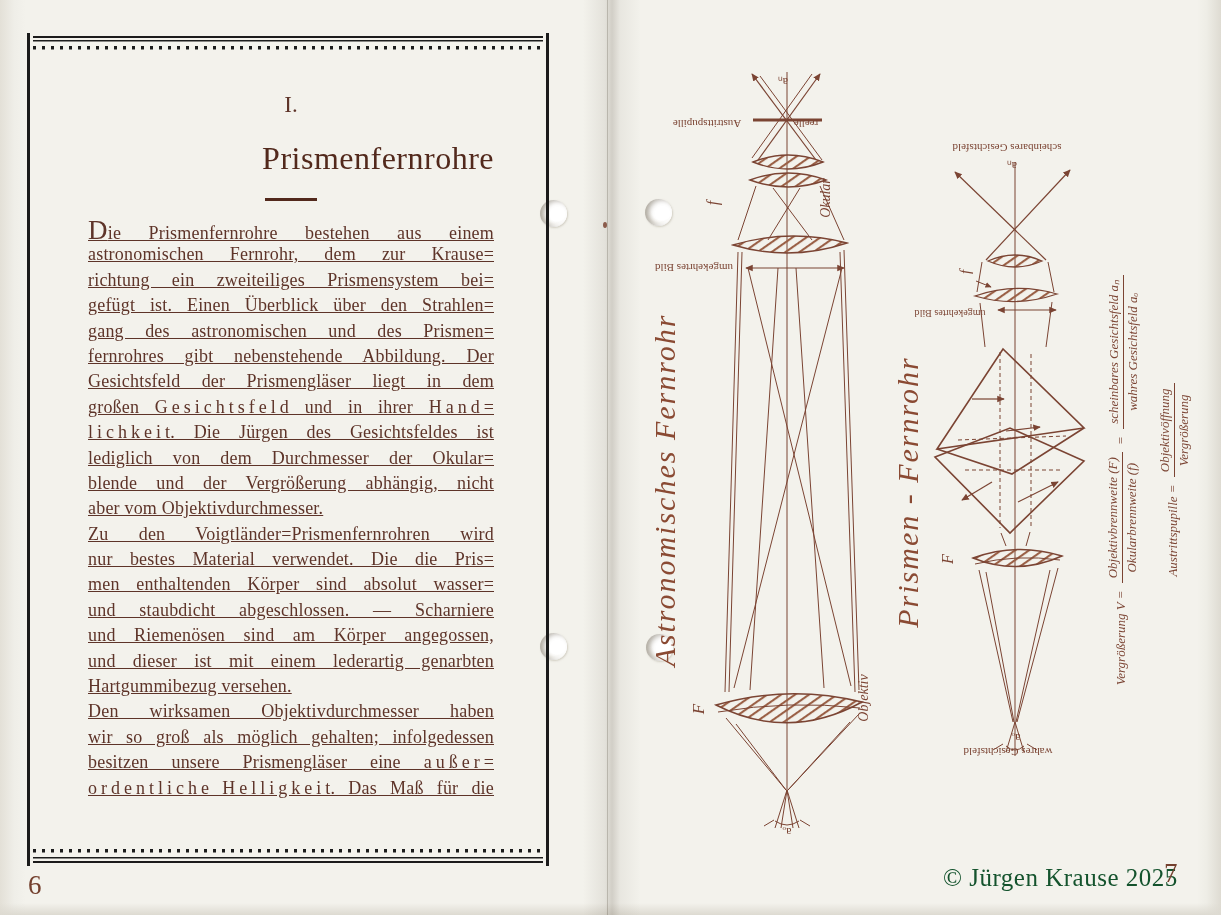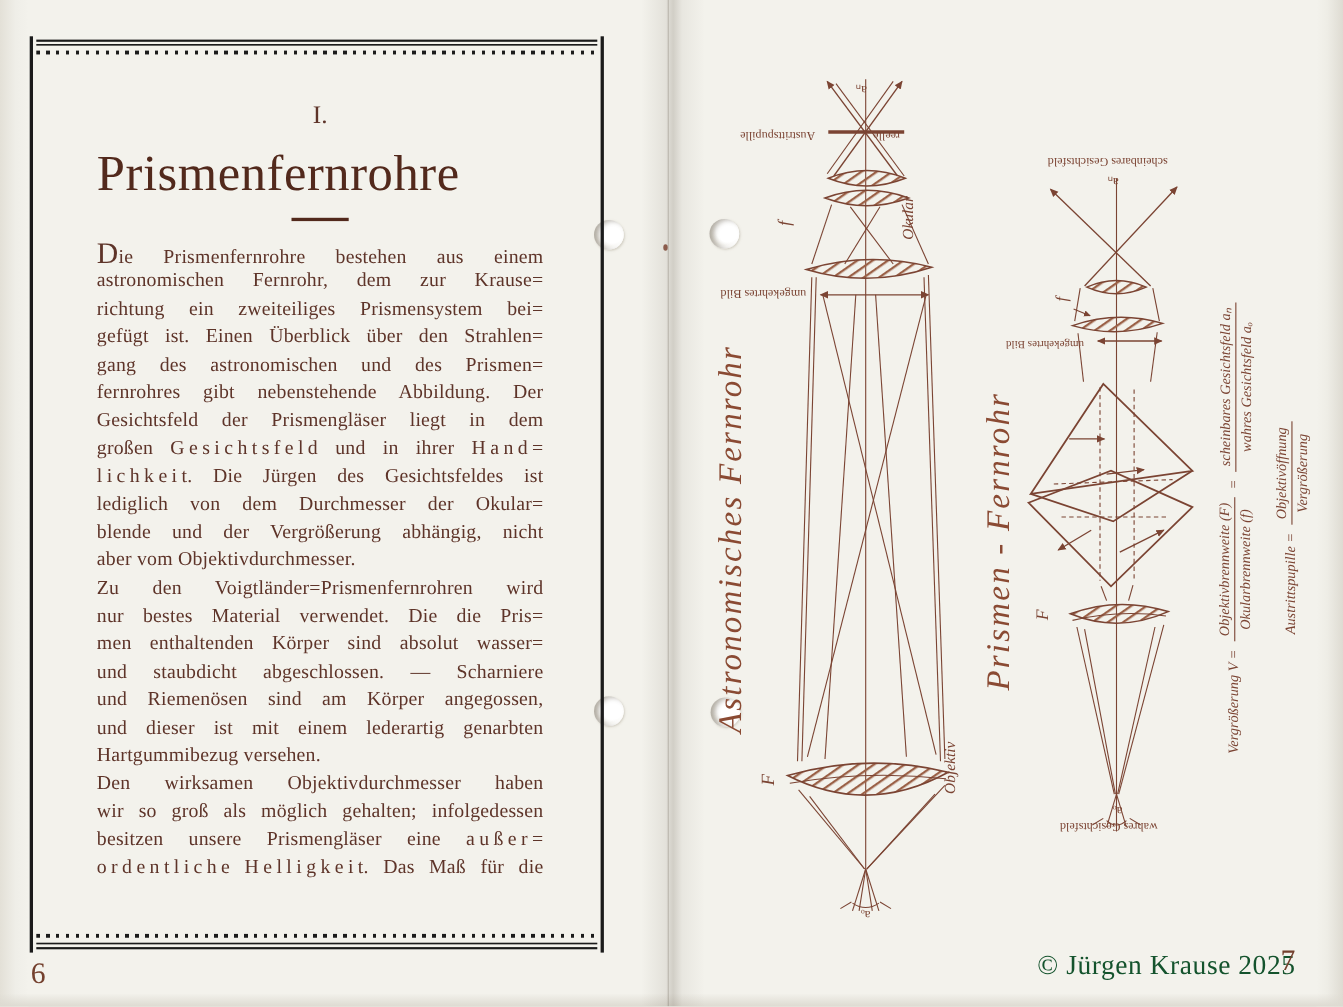--- a/index.html
+++ b/index.html
@@ -39,26 +39,26 @@
     background-image:
       repeating-linear-gradient(90deg,#1b1b1b 0 3px, rgba(0,0,0,0) 3px 9px),
       linear-gradient(#1b1b1b,#1b1b1b),
       linear-gradient(#1b1b1b,#1b1b1b),
       linear-gradient(#1b1b1b,#1b1b1b);
     background-size:100% 3.5px,100% 1.5px,100% 2px,0 0;
     background-position:0 0,0 8px,0 12px,0 0;}
 
   .content{position:absolute;left:88px;top:92px;width:406px;color:#5e3429;}
   .section-no{text-align:center;font-size:23px;line-height:26px;}
-  .page-title{margin:14px 0 0 0;font-weight:normal;text-align:left;
-    font-size:46px;line-height:52px;color:#52291c;letter-spacing:.5px;}
+  .page-title{margin:14px 0 0 0;font-weight:normal;text-align:right;
+    font-size:32px;line-height:52px;color:#52291c;letter-spacing:.5px;}
   .title-rule{width:52px;border-top:3px solid #52291c;margin:14px auto 0 auto;}
   .body-text{margin-top:16px;font-size:18px;}
   .line{line-height:25.4px;height:25.4px;overflow:hidden;
-    text-align:justify;text-align-last:justify;letter-spacing:.2px;}
+    text-align:justify;text-align-last:justify;letter-spacing:.2px;text-decoration:underline;}
   .line.flush{text-align-last:left;}
   .initial{font-size:27px;line-height:1;}
 
   .page-no{position:absolute;font-size:27px;color:#74402e;}
   .page-no-left{left:28px;top:870px;}
   .page-no-right{left:1164px;top:858px;}
   .watermark{position:absolute;left:943px;top:864px;font-size:25px;color:#14532d;letter-spacing:.5px;}
 
   
   .caption{position:absolute;transform:translate(-50%,-50%) rotate(-90deg);

